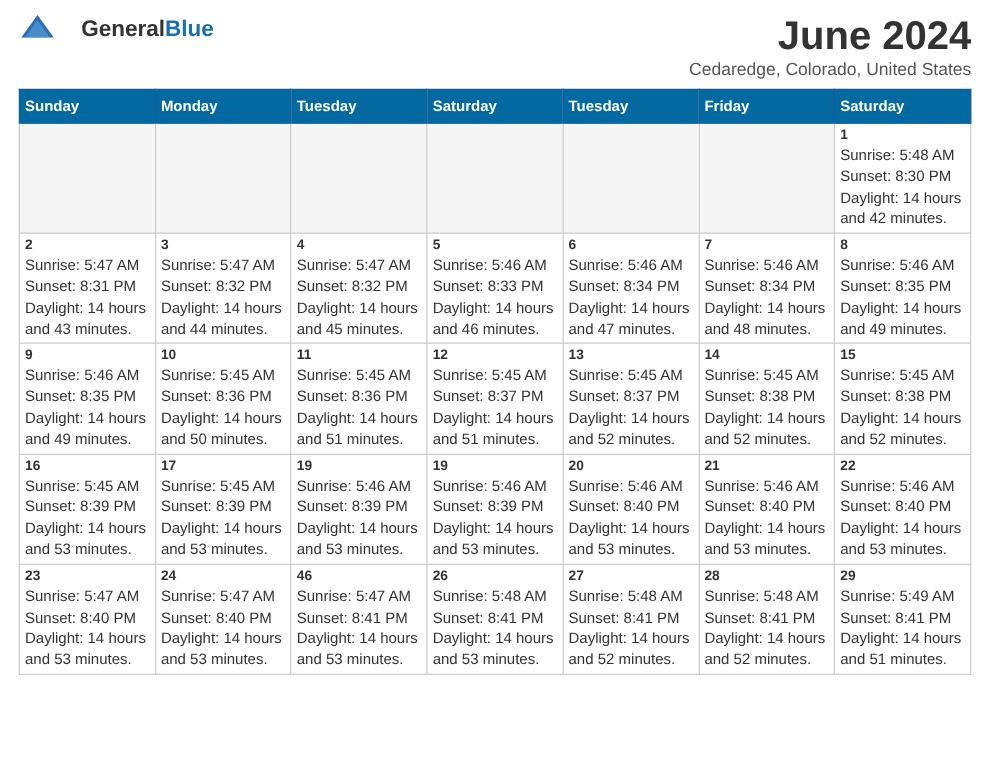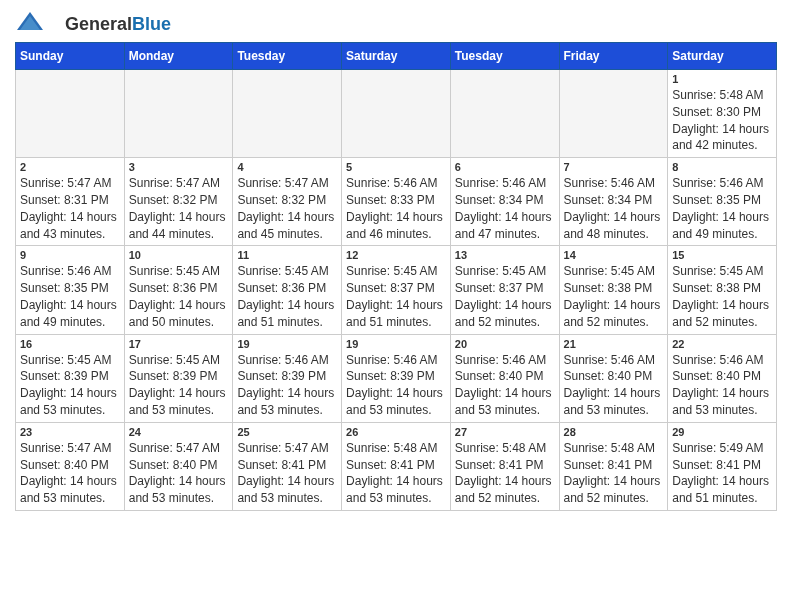--- a/index.html
+++ b/index.html
@@ -45,21 +45,21 @@
     .location-title {
       font-size: 14px;
       color: #555;
     }
     .calendar-table {
       width: 100%;
       border-collapse: collapse;
       border: 1px solid #ccc;
     }
     .calendar-table th {
-      background-color: #1d4ed8;
+      background-color: #0369a1;
       color: #fff;
       font-size: 12px;
       font-weight: bold;
       padding: 6px 4px;
       text-align: left;
       border: 1px solid #1a5a9a;
     }
     .calendar-table td {
       vertical-align: top;
       border: 1px solid #ccc;
@@ -94,20 +94,24 @@
 <div class="header-section">
   <div class="logo-area">
     <svg class="logo-icon" viewBox="0 0 30 24" xmlns="http://www.w3.org/2000/svg">
       <polygon points="15,2 28,20 2,20" fill="#2a6db5"></polygon>
       <polygon points="15,6 25,20 5,20" fill="#5ba3d9" opacity="0.6"></polygon>
     </svg>
     <div>
       <span class="logo-text">General<span>Blue</span></span>
     </div>
   </div>
+  <div class="title-area">
+    <div class="month-title">June 2024</div>
+    <div class="location-title">Cedaredge, Colorado, United States</div>
+  </div>
 </div>
 
 <table class="calendar-table">
   <thead>
     <tr>
     <th>Sunday</th>
         <th>Monday</th>
         <th>Tuesday</th>
         <th>Saturday</th>
         <th>Tuesday</th>
@@ -221,21 +225,21 @@
       <tr>
         <td>
           <span class="day-number">23</span>
           <div class="day-info">Sunrise: 5:47 AM<br>Sunset: 8:40 PM<br>Daylight: 14 hours and 53 minutes.</div>
         </td>
         <td>
           <span class="day-number">24</span>
           <div class="day-info">Sunrise: 5:47 AM<br>Sunset: 8:40 PM<br>Daylight: 14 hours and 53 minutes.</div>
         </td>
         <td>
-          <span class="day-number">25</span>
+          <span class="day-number">46</span>
           <div class="day-info">Sunrise: 5:47 AM<br>Sunset: 8:41 PM<br>Daylight: 14 hours and 53 minutes.</div>
         </td>
         <td>
           <span class="day-number">26</span>
           <div class="day-info">Sunrise: 5:48 AM<br>Sunset: 8:41 PM<br>Daylight: 14 hours and 53 minutes.</div>
         </td>
         <td>
           <span class="day-number">27</span>
           <div class="day-info">Sunrise: 5:48 AM<br>Sunset: 8:41 PM<br>Daylight: 14 hours and 52 minutes.</div>
         </td>

